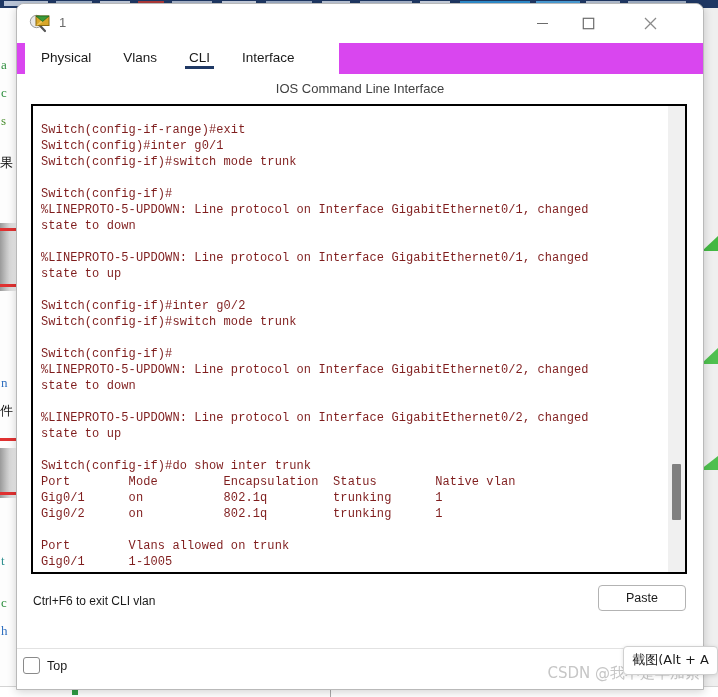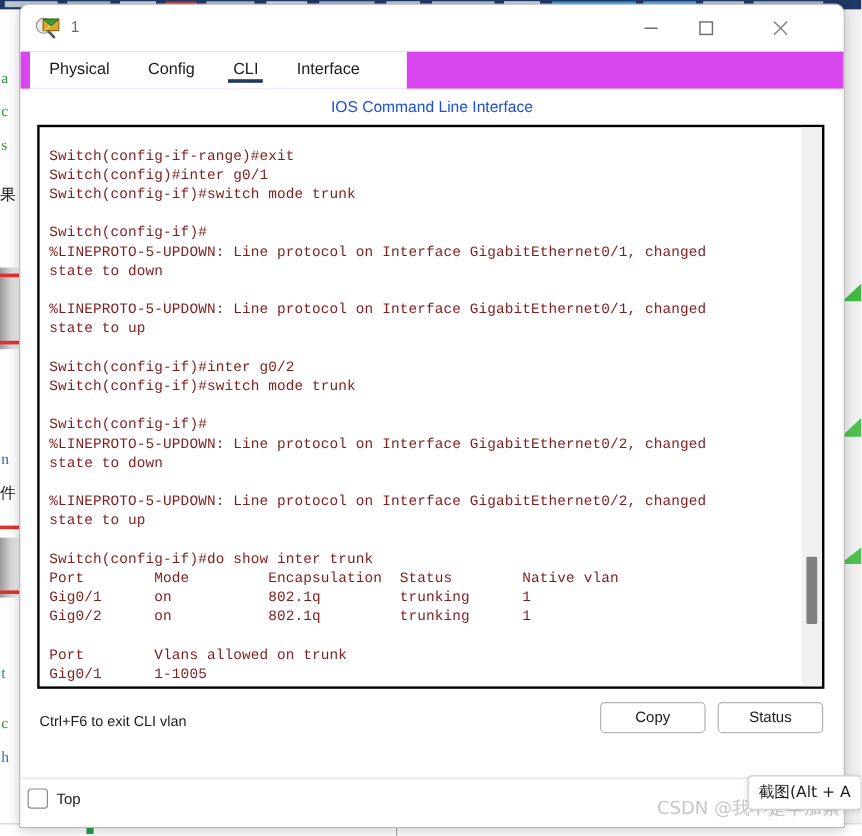--- a/index.html
+++ b/index.html
@@ -179,21 +179,21 @@
   
   #panel {
     position: relative;
     height: 615px;
     background: #ffffff;
     padding: 0;
   }
   #cli-caption {
     text-align: center;
     font-size: 13px;
-    color: #1d4ed8;
+    color: #404040;
     padding: 7px 0 6px 0;
   }
 
   
   #terminal-wrap {
     position: absolute;
     left: 14px;
     top: 30px;
     width: 656px;
     height: 470px;
@@ -384,21 +384,21 @@
       <svg width="15" height="15" viewBox="0 0 15 15">
         <line x1="2" y1="2" x2="13" y2="13" stroke="#8a8a8a" stroke-width="1.3"></line>
         <line x1="13" y1="2" x2="2" y2="13" stroke="#8a8a8a" stroke-width="1.3"></line>
       </svg>
     </div>
   </div>
 
   <div id="tabstrip">
     <div id="tabstrip-inner">
       <div class="tab">Physical</div>
-      <div class="tab">Config</div>
+      <div class="tab">Vlans</div>
       <div class="tab active">CLI</div>
       <div class="tab">Interface</div>
     </div>
   </div>
 
   <div id="panel">
 
     <div id="cli-caption">IOS Command Line Interface</div>
 
     <div id="terminal-wrap">
@@ -430,22 +430,21 @@
 
 Port        Vlans allowed on trunk
 Gig0/1      1-1005
 Gig0/2      1-1005</pre>
       <div id="terminal-scrollbar">
         <div id="terminal-thumb" style="height: 56px; top: 357.76px;"></div>
       </div>
     </div>
 
     <div id="footer-hint">Ctrl+F6 to exit CLI vlan</div>
-    <button class="pbtn" id="btn-copy">Copy</button>
-    <button class="pbtn" id="btn-paste">Status</button>
+    <button class="pbtn" id="btn-paste">Paste</button>
 
     <div id="dialog-footer">
       <div id="top-check-row">
         <div id="top-checkbox"></div>
         <span id="top-label">Top</span>
       </div>
     </div>
   </div>
 </div>
 

